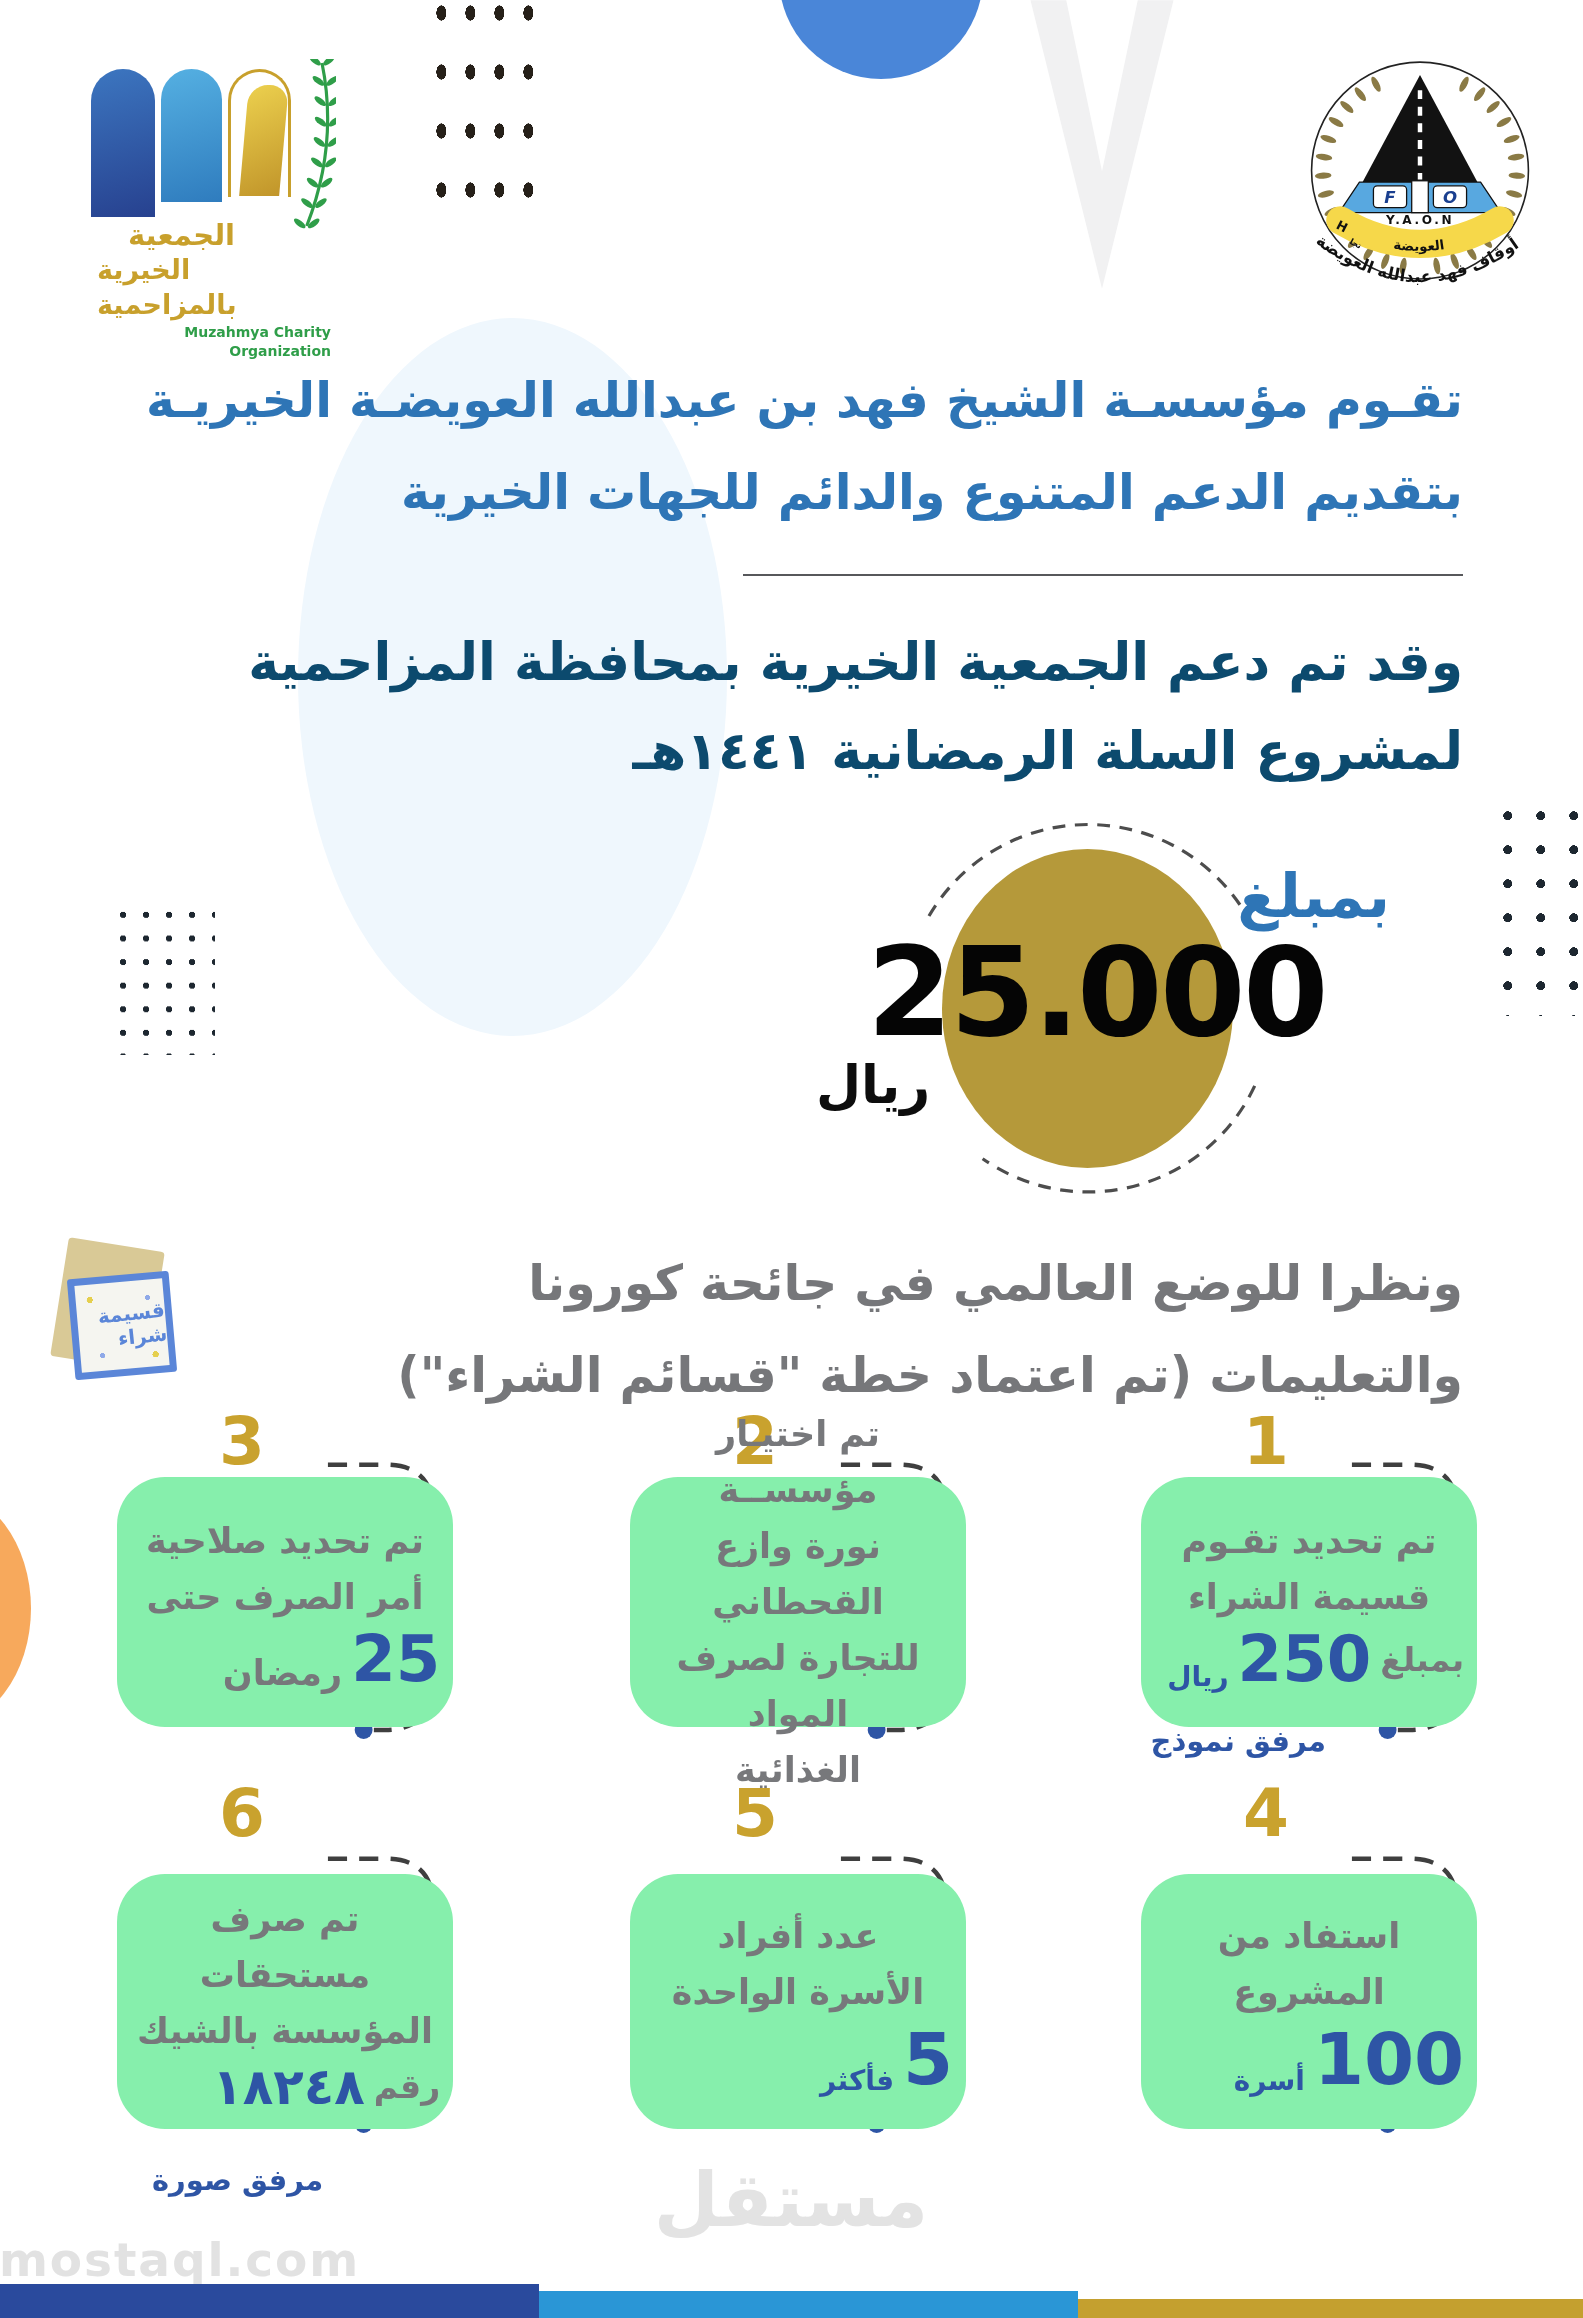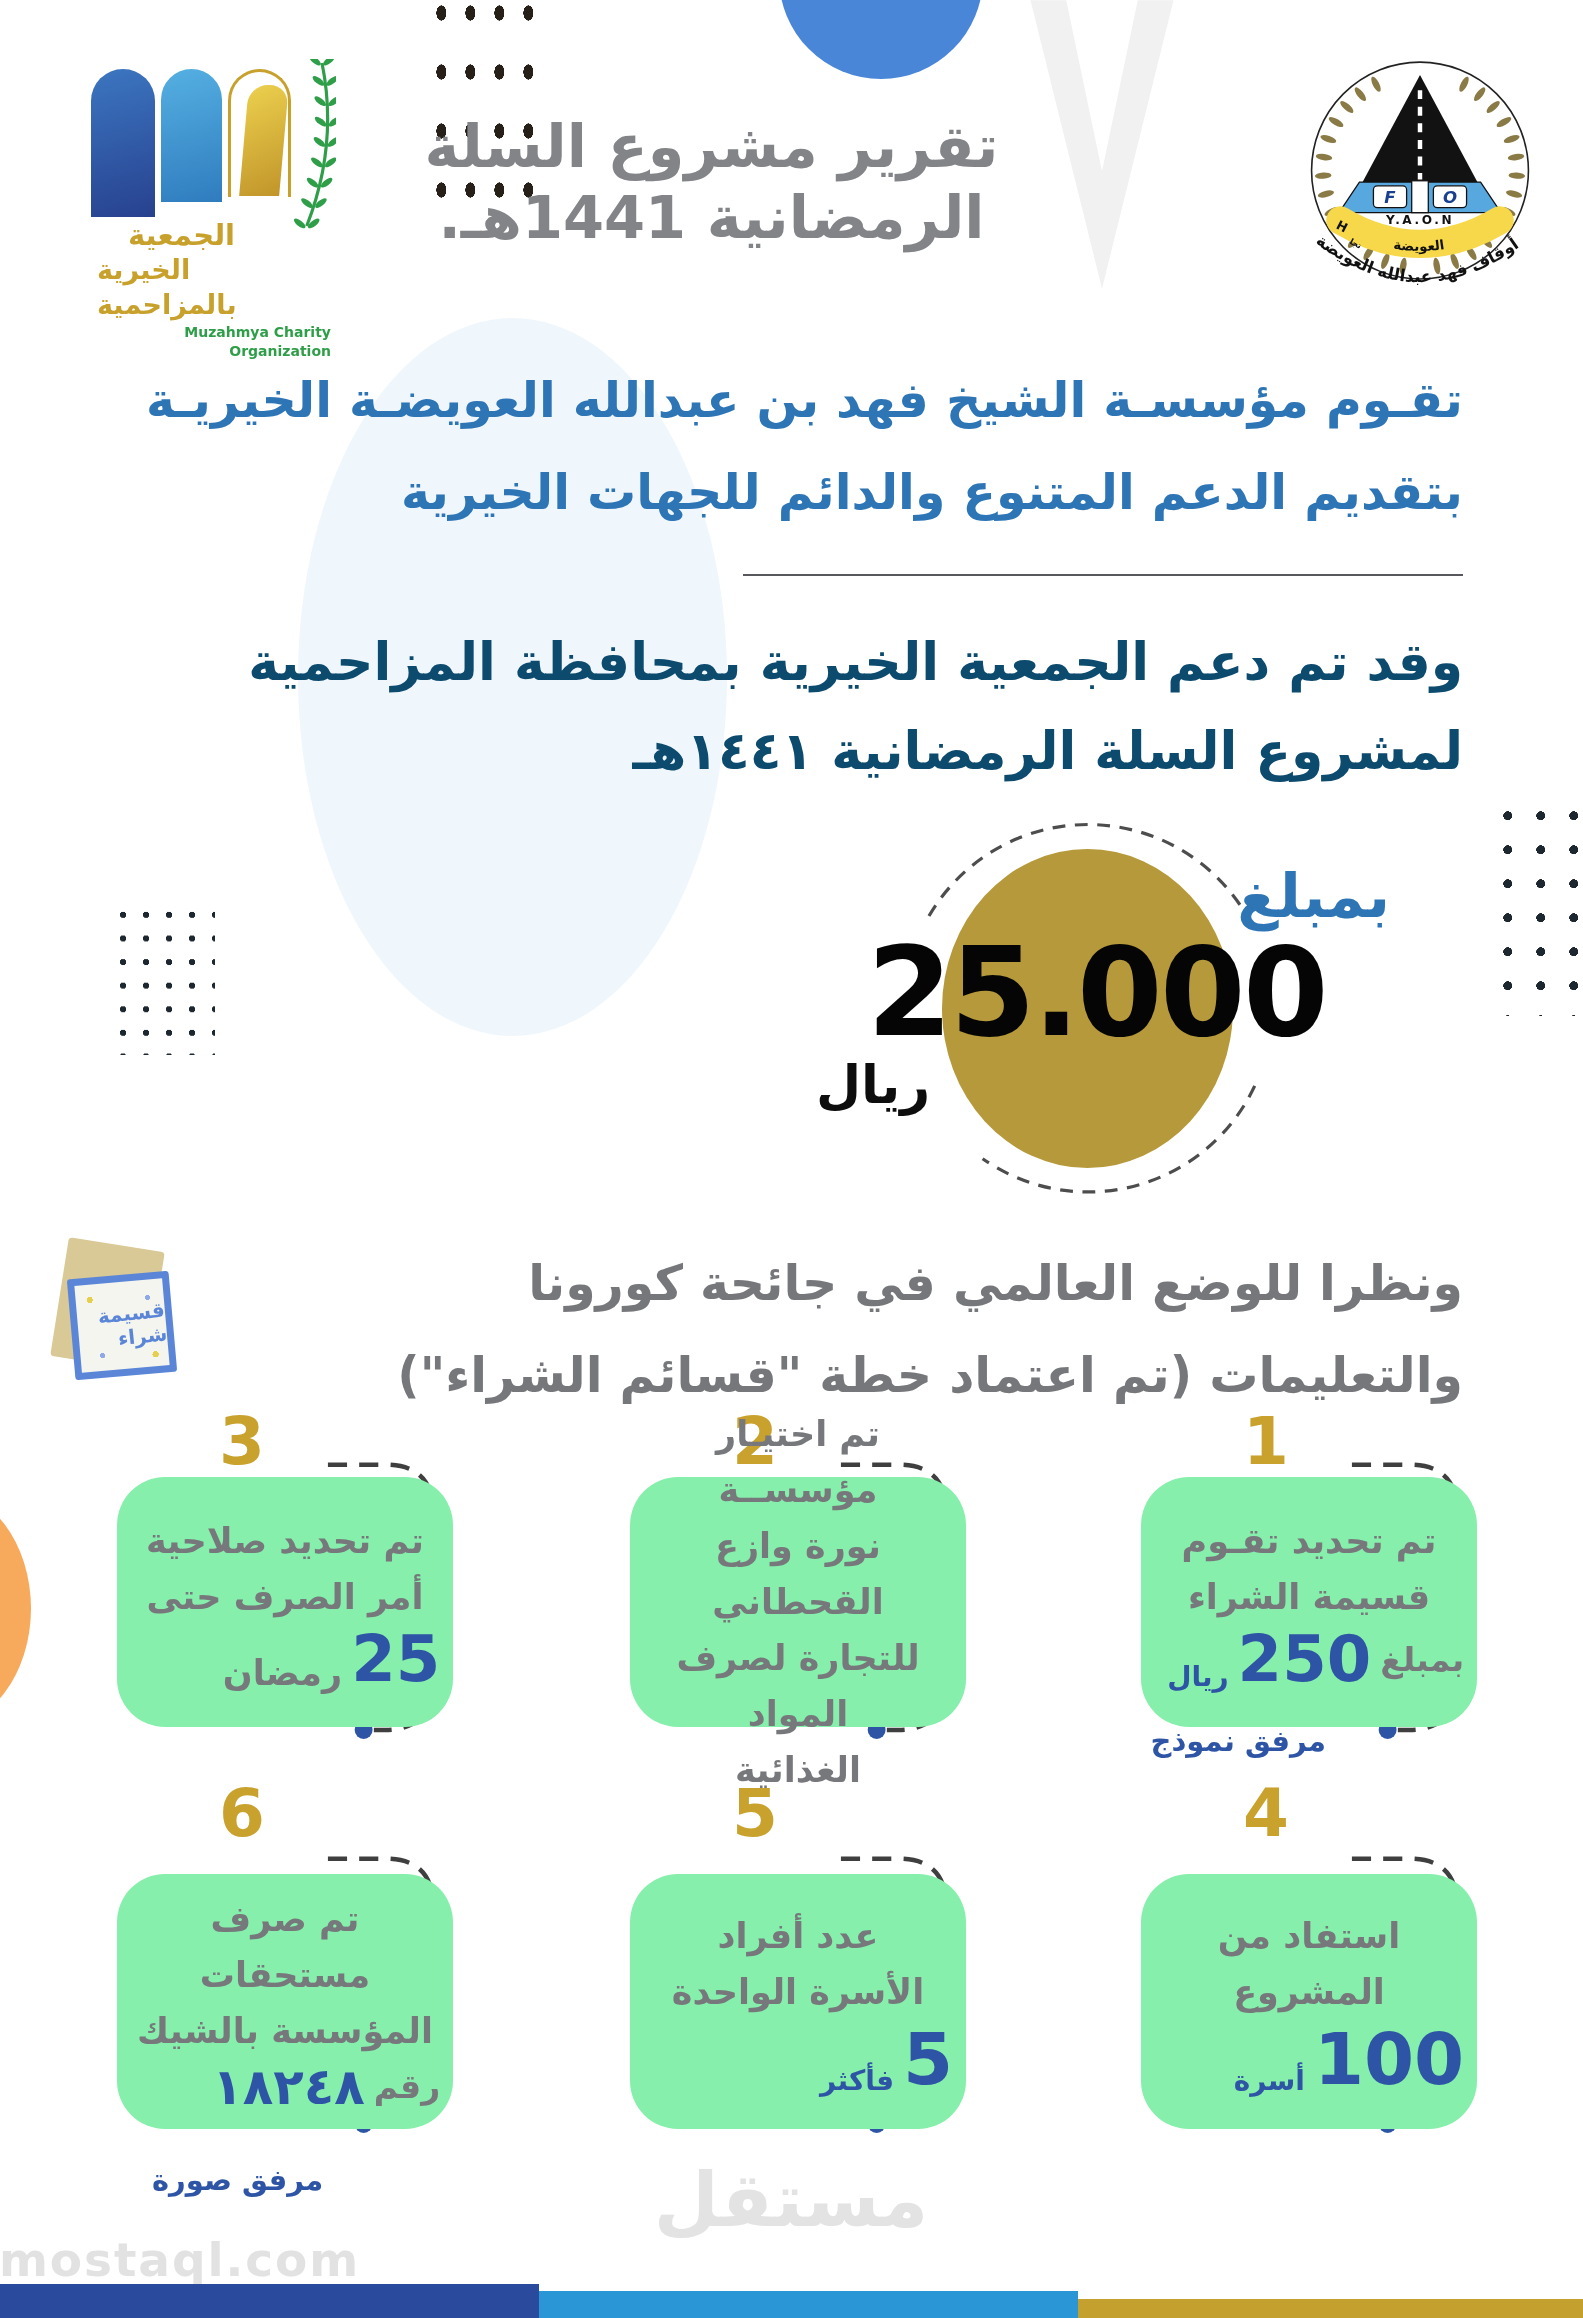--- a/index.html
+++ b/index.html
@@ -146,21 +146,20 @@
             <ellipse cx="31" cy="258" rx="11" ry="4.5" transform="rotate(38 31 258)" fill="#2f9e49"></ellipse>
             <ellipse cx="53" cy="258" rx="11" ry="4.5" transform="rotate(-38 53 258)" fill="#2f9e49"></ellipse>
           </g>
       </svg>
     </div>
     <div class="ll-ar1">الجمعية</div>
     <div class="ll-ar2">الخيرية بالمزاحمية</div>
     <div class="ll-en">Muzahmya Charity Organization</div>
   </div>
 
-  <div class="page-title">تقرير مشروع السلة الرمضانية  1441هـ.</div>
 
   <svg class="logo-right" viewBox="0 0 370 395">
     <circle cx="185" cy="178" r="170" fill="#ffffff" stroke="#222" stroke-width="2.5"></circle>
     <g id="wreathG2">
         <ellipse cx="158.6054769946266" cy="327.69077845785563" rx="5" ry="13" transform="rotate(190 158.6054769946266 327.69077845785563)" fill="#8a7a45"></ellipse>
         <ellipse cx="130.52807166911435" cy="319.9042248275747" rx="5" ry="13" transform="rotate(201 130.52807166911435 319.9042248275747)" fill="#8a7a45"></ellipse>
         <ellipse cx="104.45227183655287" cy="306.9033106157768" rx="5" ry="13" transform="rotate(212 104.45227183655287 306.9033106157768)" fill="#8a7a45"></ellipse>
         <ellipse cx="81.33624927050025" cy="289.16576264611393" rx="5" ry="13" transform="rotate(223 81.33624927050025 289.16576264611393)" fill="#8a7a45"></ellipse>
         <ellipse cx="62.02941685500801" cy="267.3433583484559" rx="5" ry="13" transform="rotate(234 62.02941685500801 267.3433583484559)" fill="#8a7a45"></ellipse>
         <ellipse cx="47.241216370429214" cy="242.23797578458633" rx="5" ry="13" transform="rotate(245 47.241216370429214 242.23797578458633)" fill="#8a7a45"></ellipse>

